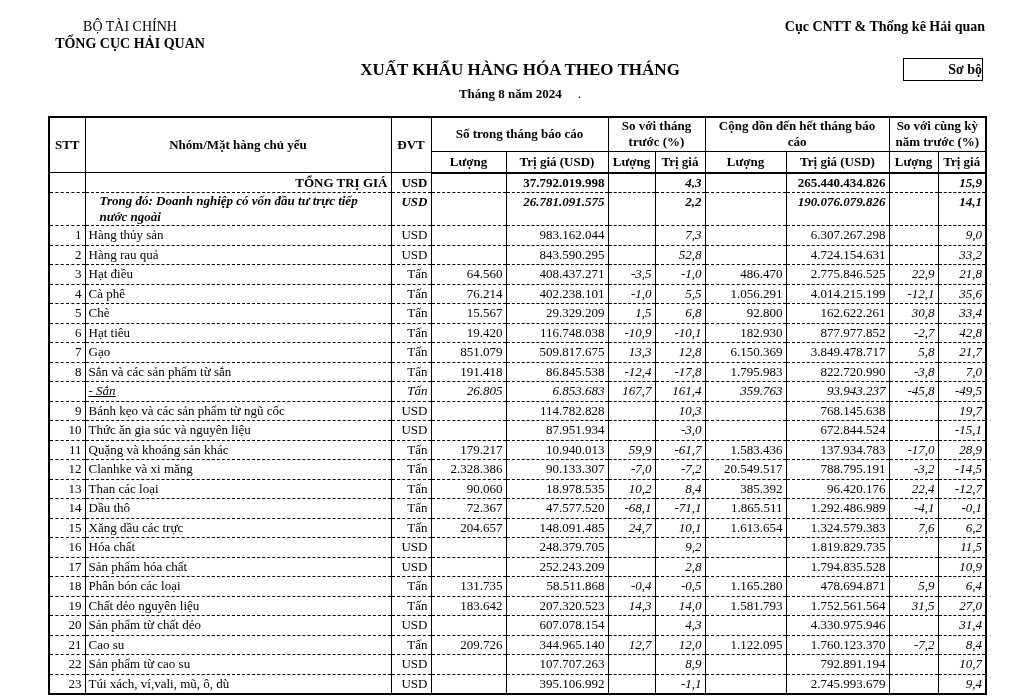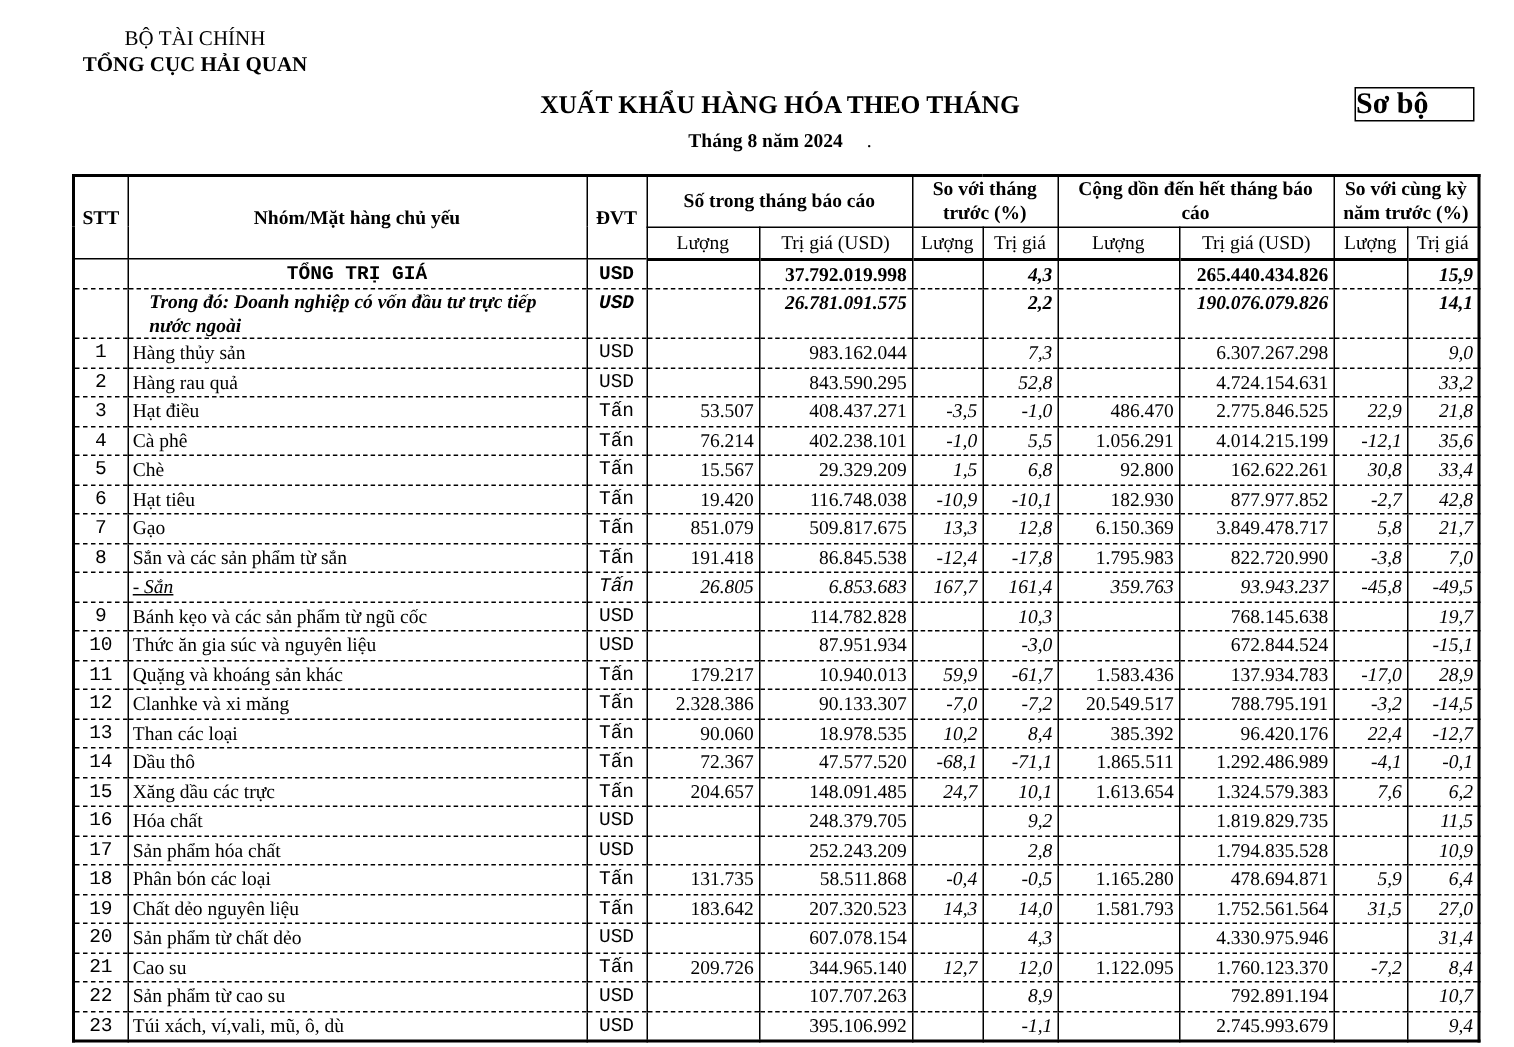--- a/index.html
+++ b/index.html
@@ -6,54 +6,55 @@
   body {
     width: 1009px; height: 698px; overflow: hidden; position: relative;
     font-family: "Liberation Serif", "DejaVu Serif", serif; color: #000;
   }
   .hdr-left { position: absolute; left: 50px; top: 18px; width: 160px; text-align: center; font-size: 14px; line-height: 17px; }
   .hdr-left .b { font-weight: bold; }
   .hdr-right { position: absolute; right: 24px; top: 18px; text-align: right; font-size: 14px; line-height: 18px; font-weight: bold; }
   .title { position: absolute; left: 0; width: 1040px; top: 60px; text-align: center; font-weight: bold; font-size: 17px; }
   .subtitle { position: absolute; left: 0; width: 1040px; top: 86px; text-align: center; font-weight: bold; font-size: 13px; }
   .subtitle .dot { font-weight: normal; margin-left: 16px; }
-  .badge { position: absolute; left: 903px; top: 58px; width: 78px; height: 21px; border: 1.5px solid #000; text-align: left; font-weight: bold; font-size: 20px; line-height: 21px; }
+  .badge { position: absolute; left: 903px; top: 58px; width: 78px; height: 21px; border: 1.5px solid #000; text-align: right; font-weight: bold; font-size: 14px; line-height: 21px; }
 
   table.main {
     position: absolute; left: 48px; top: 116px; width: 937px;
     border-collapse: collapse; font-size: 13px; table-layout: fixed;
     border: 2px solid #000;
   }
   table.main th, table.main td {
     border-left: 1.5px solid #000; border-right: 1.5px solid #000;
     padding: 0 3px; white-space: nowrap; overflow: hidden;
   }
   table.main thead th { border-top: 1.2px solid #000; border-bottom: 1.2px solid #000; font-weight: bold; text-align: center; line-height: 16px; }
-  table.main thead th.sub { font-weight: normal; height: 20px; }
+  table.main thead th.sub { font-weight: bold; height: 20px; }
   table.main thead tr:last-child th { border-bottom: 2px solid #000; }
   table.main tbody td { border-bottom: 1px dashed #000; height: 18.5px; line-height: 18px; }
-  td.c { text-align: center; font-family: Liberation Mono, monospace; }
+  td.c { text-align: right; }
   td.r { text-align: right; }
   td.l { text-align: left; }
   td.i, span.i { font-style: italic; }
   tr.total td { font-weight: bold; }
   tr.fdi td { font-weight: bold; font-style: italic; vertical-align: top; height: 34px; }
   tr.fdi td.name { white-space: normal; line-height: 16px; padding-left: 14px; }
   tr.sub td.name { font-style: italic; text-decoration: underline; }
   tr.sub td { font-style: italic; }
 </style>
 </head>
 <body>
 
 <div class="hdr-left">
   <div>BỘ TÀI CHÍNH</div>
   <div class="b">TỔNG CỤC HẢI QUAN</div>
 </div>
 
 <div class="hdr-right">
+  <div>Cục CNTT &amp; Thống kê Hải quan</div>
 </div>
 
 <div class="badge">Sơ bộ</div>
 
 <div class="title">XUẤT KHẨU HÀNG HÓA THEO THÁNG</div>
 <div class="subtitle">
   <span>Tháng 8 năm 2024</span><span class="dot">.</span>
 </div>
 
 <table class="main">
@@ -141,21 +142,21 @@
         <td class="r i">52,8</td>
         <td class="r"></td>
         <td class="r">4.724.154.631</td>
         <td class="r i"></td>
         <td class="r i">33,2</td>
       </tr>
       <tr>
         <td class="c">3</td>
         <td class="l name">Hạt điều</td>
         <td class="c">Tấn</td>
-        <td class="r">53.507</td>
+        <td class="r">64.560</td>
         <td class="r">408.437.271</td>
         <td class="r i">-3,5</td>
         <td class="r i">-1,0</td>
         <td class="r">486.470</td>
         <td class="r">2.775.846.525</td>
         <td class="r i">22,9</td>
         <td class="r i">21,8</td>
       </tr>
       <tr>
         <td class="c">4</td>

